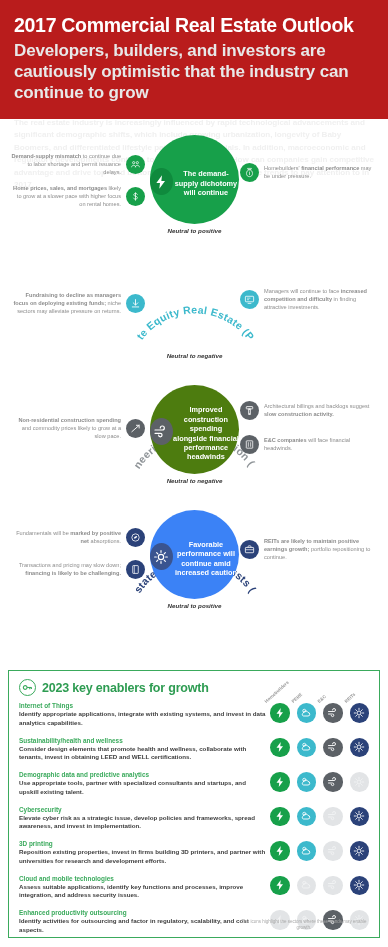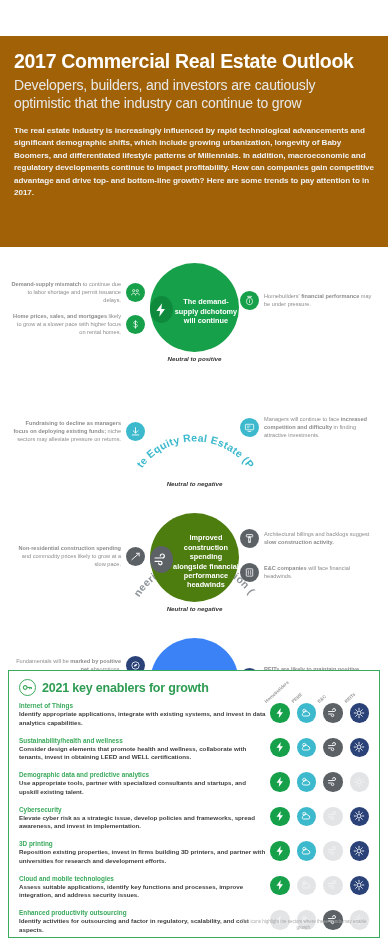--- a/index.html
+++ b/index.html
@@ -8,36 +8,35 @@
     font-family: "Liberation Sans", sans-serif;
     background: #ffffff;
     width: 388px;
     height: 947px;
     overflow: hidden;
     position: relative;
   }
 
   
   .header {
-    background: #a16207;
+    background: #b91c1c;
     color: #ffffff;
     padding: 14px 14px 16px 14px;
-    height: 211px;
-    margin-top: 36px;
+    height: 119px;
   }
   .header h1 {
     font-size: 19.5px;
     font-weight: bold;
     letter-spacing: -0.3px;
     line-height: 1.15;
     margin-bottom: 5px;
   }
   .header h2 {
-    font-size: 14px;
-    font-weight: normal;
+    font-size: 17px;
+    font-weight: bold;
     color: #e8e8e8;
     line-height: 1.22;
     letter-spacing: -0.15px;
     margin-bottom: 13px;
   }
   .header p {
     font-size: 8.1px;
     line-height: 1.55;
     color: #f0f0f0;
     font-weight: bold;
@@ -431,21 +430,21 @@
 <div class="enablers">
   <div class="enablers-head">
     <span class="key-circle">
       <svg width="11" height="11" viewBox="0 0 24 24" fill="none" stroke="#3aaa5c" stroke-width="2.4">
         <circle cx="7" cy="12" r="4"></circle>
         <line x1="11" y1="12" x2="21" y2="12"></line>
         <line x1="17" y1="12" x2="17" y2="16"></line>
         <line x1="20.5" y1="12" x2="20.5" y2="15"></line>
       </svg>
     </span>
-    <span class="enablers-title">2021 key enablers for growth</span>
+    <span class="enablers-title">2023 key enablers for growth</span>
   </div>
 
   <div class="col-heads" id="col-heads">
       <span class="col-head" style="left: 0px; top: 18px;">Homebuilders</span>
       <span class="col-head" style="left: 26.5px; top: 18px;">PERE</span>
       <span class="col-head" style="left: 53px; top: 18px;">E&amp;C</span>
       <span class="col-head" style="left: 79.5px; top: 18px;">REITs</span>
     </div>
 
   <div id="enabler-rows">

